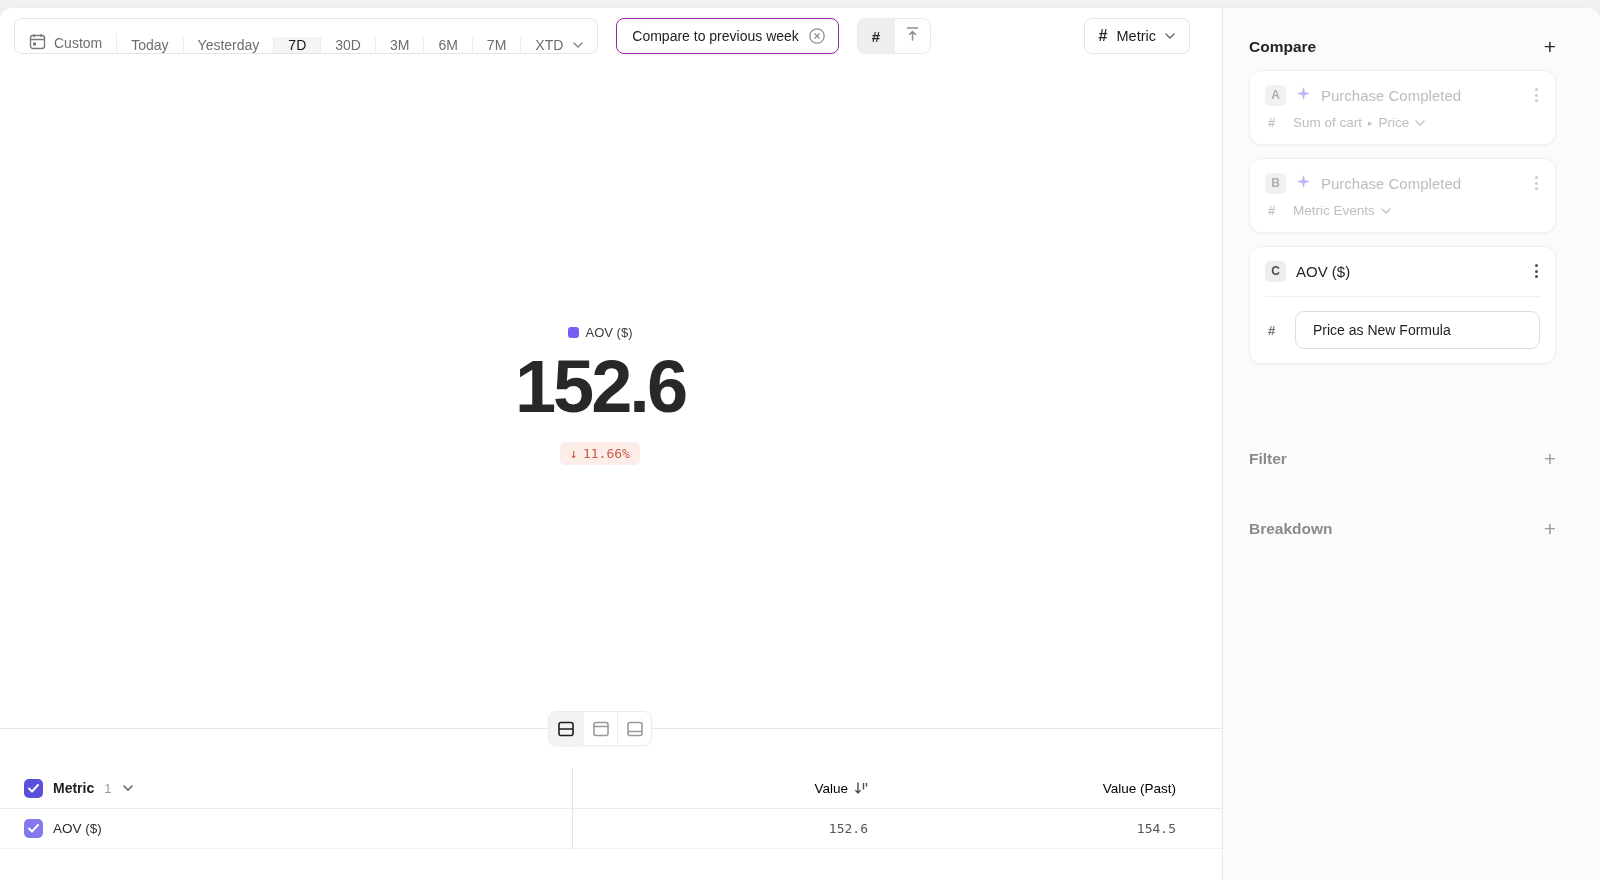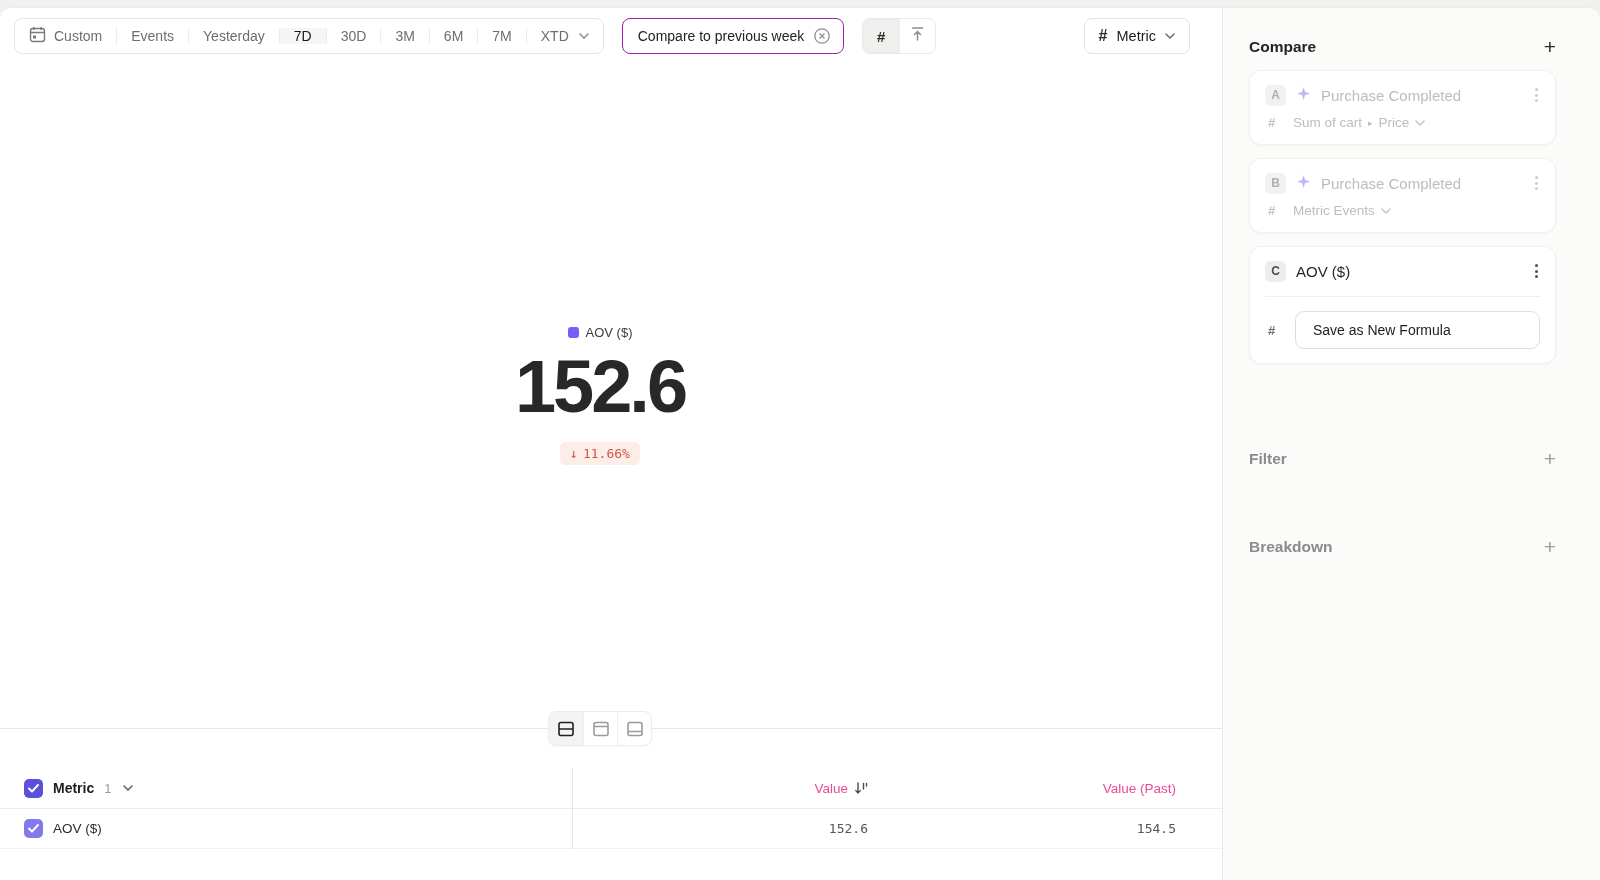--- a/index.html
+++ b/index.html
@@ -9,21 +9,21 @@
   .app { position:absolute; top:8px; left:0; right:0; bottom:0; background:#fff;
          border-radius:12px 12px 0 0; display:flex; overflow:hidden;
          box-shadow:0 0 0 1px rgba(0,0,0,0.02); }
 
   
   .main { position:relative; width:1222px; height:100%; background:#fff; flex:0 0 auto; }
 
   .toolbar { position:absolute; top:10px; left:14px; right:32px; height:36px;
              display:flex; align-items:center; }
 
-  .seg-group { display:flex; align-items:center; height:36px; border:1px solid #e4e4e3;
+  .seg-group { display:flex; align-items:flex-end; height:36px; border:1px solid #e4e4e3;
                border-radius:8px; background:#fff; overflow:hidden; }
   .seg-item { display:flex; align-items:center; gap:8px; padding:0 14px; font-size:14px;
               color:#6d6d6d; cursor:pointer; border-right:1px solid #ececeb; white-space:nowrap; }
   .seg-item:last-child { border-right:none; }
   .seg-item.active { background:#f5f5f4; color:#161616; font-weight:400; }
   .seg-item .chev { color:#8a8a8a; margin-left:2px; }
 
   .chip { display:flex; align-items:center; gap:9px; height:36px; margin-left:18px;
           padding:0 12px 0 15px; border:1px solid #a21caf; border-radius:8px; background:#fff;
           font-size:14px; color:#222; cursor:pointer; }
@@ -76,21 +76,21 @@
         justify-content:center; cursor:pointer; }
   .cb svg { display:block; }
   .metric-word { font-size:14px; font-weight:700; color:#1e1e1e; }
   .metric-count { font-size:13px; color:#9b9b9b; }
   .head-chev { color:#5e5e5e; margin-left:2px; display:flex; }
 
   .col-value { position:absolute; right:354px; top:0; height:100%; display:flex;
                align-items:center; justify-content:flex-end; gap:6px; }
   .col-past  { position:absolute; right:46px; top:0; height:100%; display:flex;
                align-items:center; justify-content:flex-end; }
-  .col-label { font-size:13.5px; color:#ec4899; }
+  .col-label { font-size:13.5px; color:#000000; }
   .sort-ic { color:#4a4a4a; display:flex; }
   .num { font-family:"DejaVu Sans Mono", monospace; font-size:13px; color:#565656; }
   .row-name { font-size:13.5px; color:#2e2e2e; }
 
   
   .sidebar { flex:1; background:#fbfbfa; border-left:1px solid #e9e9e8;
              padding:28px 44px 0 26px; position:relative; }
   .sec-head { display:flex; align-items:center; justify-content:space-between; }
   .sec-title { font-size:15.5px; font-weight:700; color:#242424; }
   .sec-title.muted { color:#8b8b8b; }
@@ -121,21 +121,21 @@
              display:flex; align-items:center; padding:0 15px; font-size:15px; color:#1f1f1f;
              cursor:text; }
   .card-split { border-top:1px solid #efefee; margin-top:14px; }
   .card-foot { display:flex; align-items:center; gap:13px; margin-top:14px; padding-left:3px; }
   .card-foot .card-hash2 { font-size:13px; font-weight:600; color:#6f6f6f; width:14px; }
   .save-btn { flex:1; height:38px; border:1px solid #dddddc; border-radius:9px; background:#fff;
               font-size:14px; font-weight:500; color:#1e1e1e; display:flex; align-items:center;
               padding-left:17px; cursor:pointer; }
 
   .filter-sec { margin-top:84px; }
-  .breakdown-sec { margin-top:67px; }
+  .breakdown-sec { margin-top:49px; }
 
   .chev-svg { display:block; }
 </style>
 </head>
 <body>
 
 <div class="app">
 
   <div class="main">
 
@@ -148,21 +148,21 @@
               <rect x="1.5" y="2.5" width="14" height="13" rx="2.5"></rect>
               <line x1="5" y1="1" x2="5" y2="4"></line>
                 <line x1="12" y1="1" x2="12" y2="4"></line>
               <line x1="1.5" y1="6.5" x2="15.5" y2="6.5"></line>
               <rect x="4" y="9.5" width="3" height="3" fill="#7a7a7a" stroke="none"></rect>
             </svg>
           </span>
           <span>Custom</span>
         </div>
         <div class="seg-item">
-            <span>Events</span>
+            <span>Today</span>
           </div>
         <div class="seg-item">
             <span>Yesterday</span>
           </div>
         <div class="seg-item active">
             <span>7D</span>
           </div>
         <div class="seg-item">
             <span>30D</span>
           </div>
@@ -377,21 +377,21 @@
         <span class="dots dark">
             <i></i>
             <i></i>
             <i></i>
           </span>
       </div>
       <div class="card-split"></div>
       <div class="card-foot">
         <span class="card-hash2">#</span>
         <button class="save-btn">
-          <span>Save as New Formula</span>
+          <span>Price as New Formula</span>
         </button>
       </div>
     </div>
 
     <div class="sec-head filter-sec">
       <span class="sec-title muted">Filter</span>
       <span class="plus muted">+</span>
     </div>
 
     <div class="sec-head breakdown-sec">

